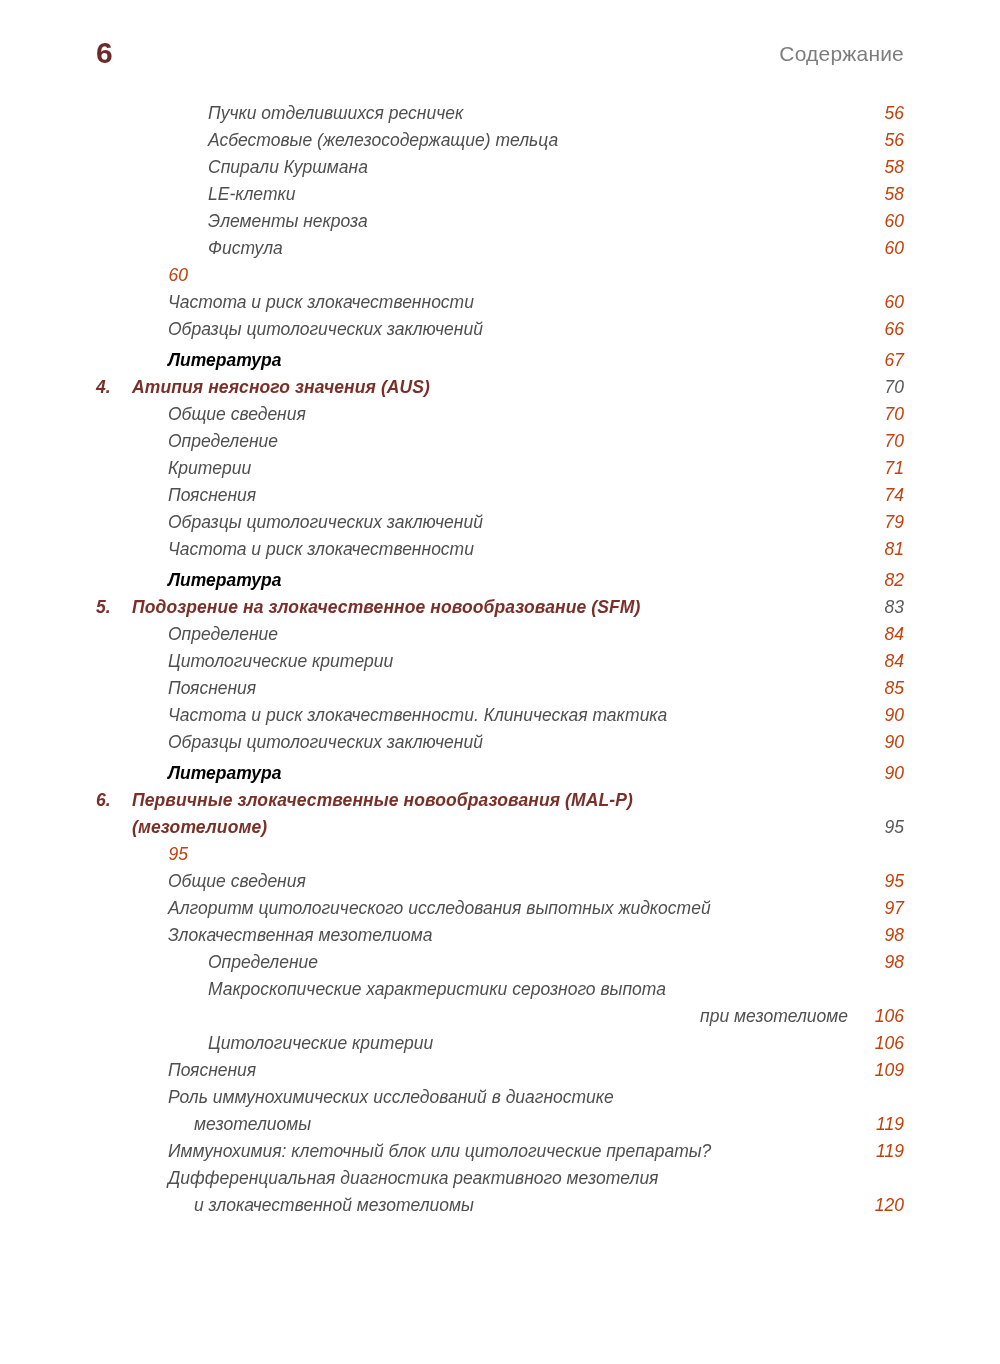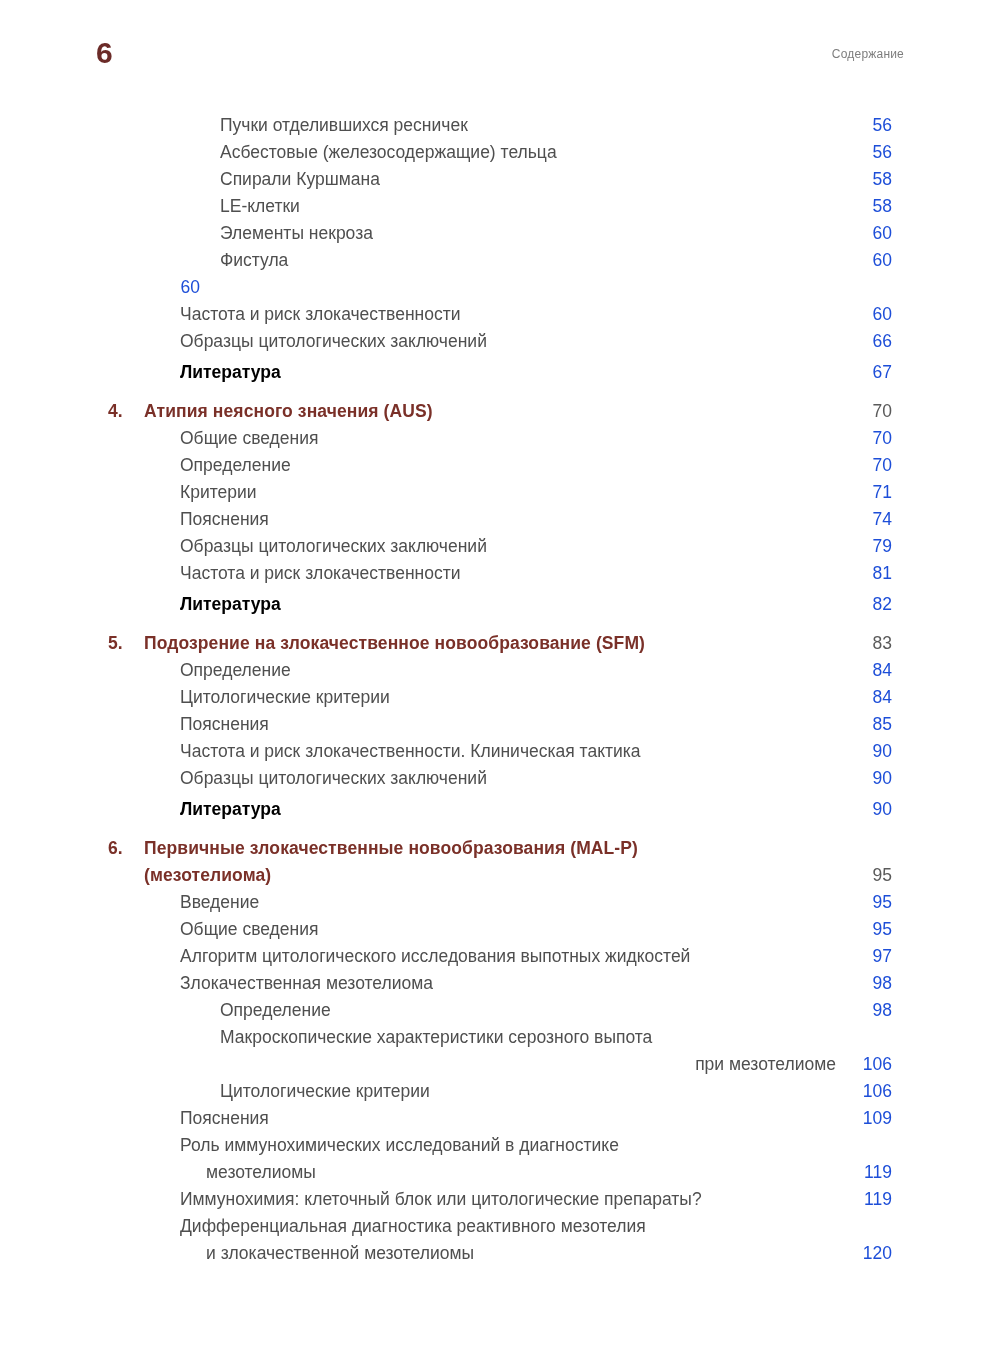--- a/index.html
+++ b/index.html
@@ -32,35 +32,35 @@
     font-size: 30px;
     font-weight: 700;
     color: #6b2b28;
     letter-spacing: 0.5px;
     line-height: 34px;
   }
   .running-title {
     position: absolute;
     right: 0;
     top: 8px;
-    font-size: 12px;
+    font-size: 21px;
     color: #7d7d7d;
     line-height: 20px;
     letter-spacing: 0.2px;
   }
 
   
   .toc {
     position: absolute;
     top: 100px;
     left: 96px;
     width: 808px;
   }
 
-  .group { margin: 12px; padding: 0; }
+  .group { margin: 0; padding: 0; font-style: italic; }
   .group + .group { margin-top: 0; }
 
   
   .chapter-group { margin-top: 30px; }
 
   .row {
     position: relative;
     display: flex;
     align-items: baseline;
     min-height: 27px;
@@ -80,21 +80,21 @@
     font-size: 17.5px;
     color: #4f4f4f;
     line-height: 27px;
     white-space: pre;
   }
 
   .row .page {
     flex: 0 0 56px;
     text-align: right;
     font-size: 17.5px;
-    color: #1d4ed8;
+    color: #c2410c;
     line-height: 27px;
   }
 
   
   .row.chapter .label {
     font-weight: 700;
     color: #7a3028;
     font-size: 17.5px;
     letter-spacing: 0.1px;
   }
@@ -278,26 +278,25 @@
     </div>
     <div class="group chapter-group">
       <div class="row chapter">
         <span class="chnum">6.</span>
         <span class="num-col"></span>
         <span class="label">Первичные злокачественные новообразования (MAL-P)</span>
         <span class="page"></span>
       </div>
       <div class="row chapter chapter-cont">
         <span class="num-col"></span>
-        <span class="label">(мезотелиома)</span>
+        <span class="label">(мезотелиоме)</span>
         <span class="page">95</span>
       </div>
       <div class="row lvl1">
         <span class="num-col"></span>
-        <span class="label">Введение</span>
         <span class="page">95</span>
       </div>
       <div class="row lvl1">
         <span class="num-col"></span>
         <span class="label">Общие сведения</span>
         <span class="page">95</span>
       </div>
       <div class="row lvl1">
         <span class="num-col"></span>
         <span class="label">Алгоритм цитологического исследования выпотных жидкостей</span>

